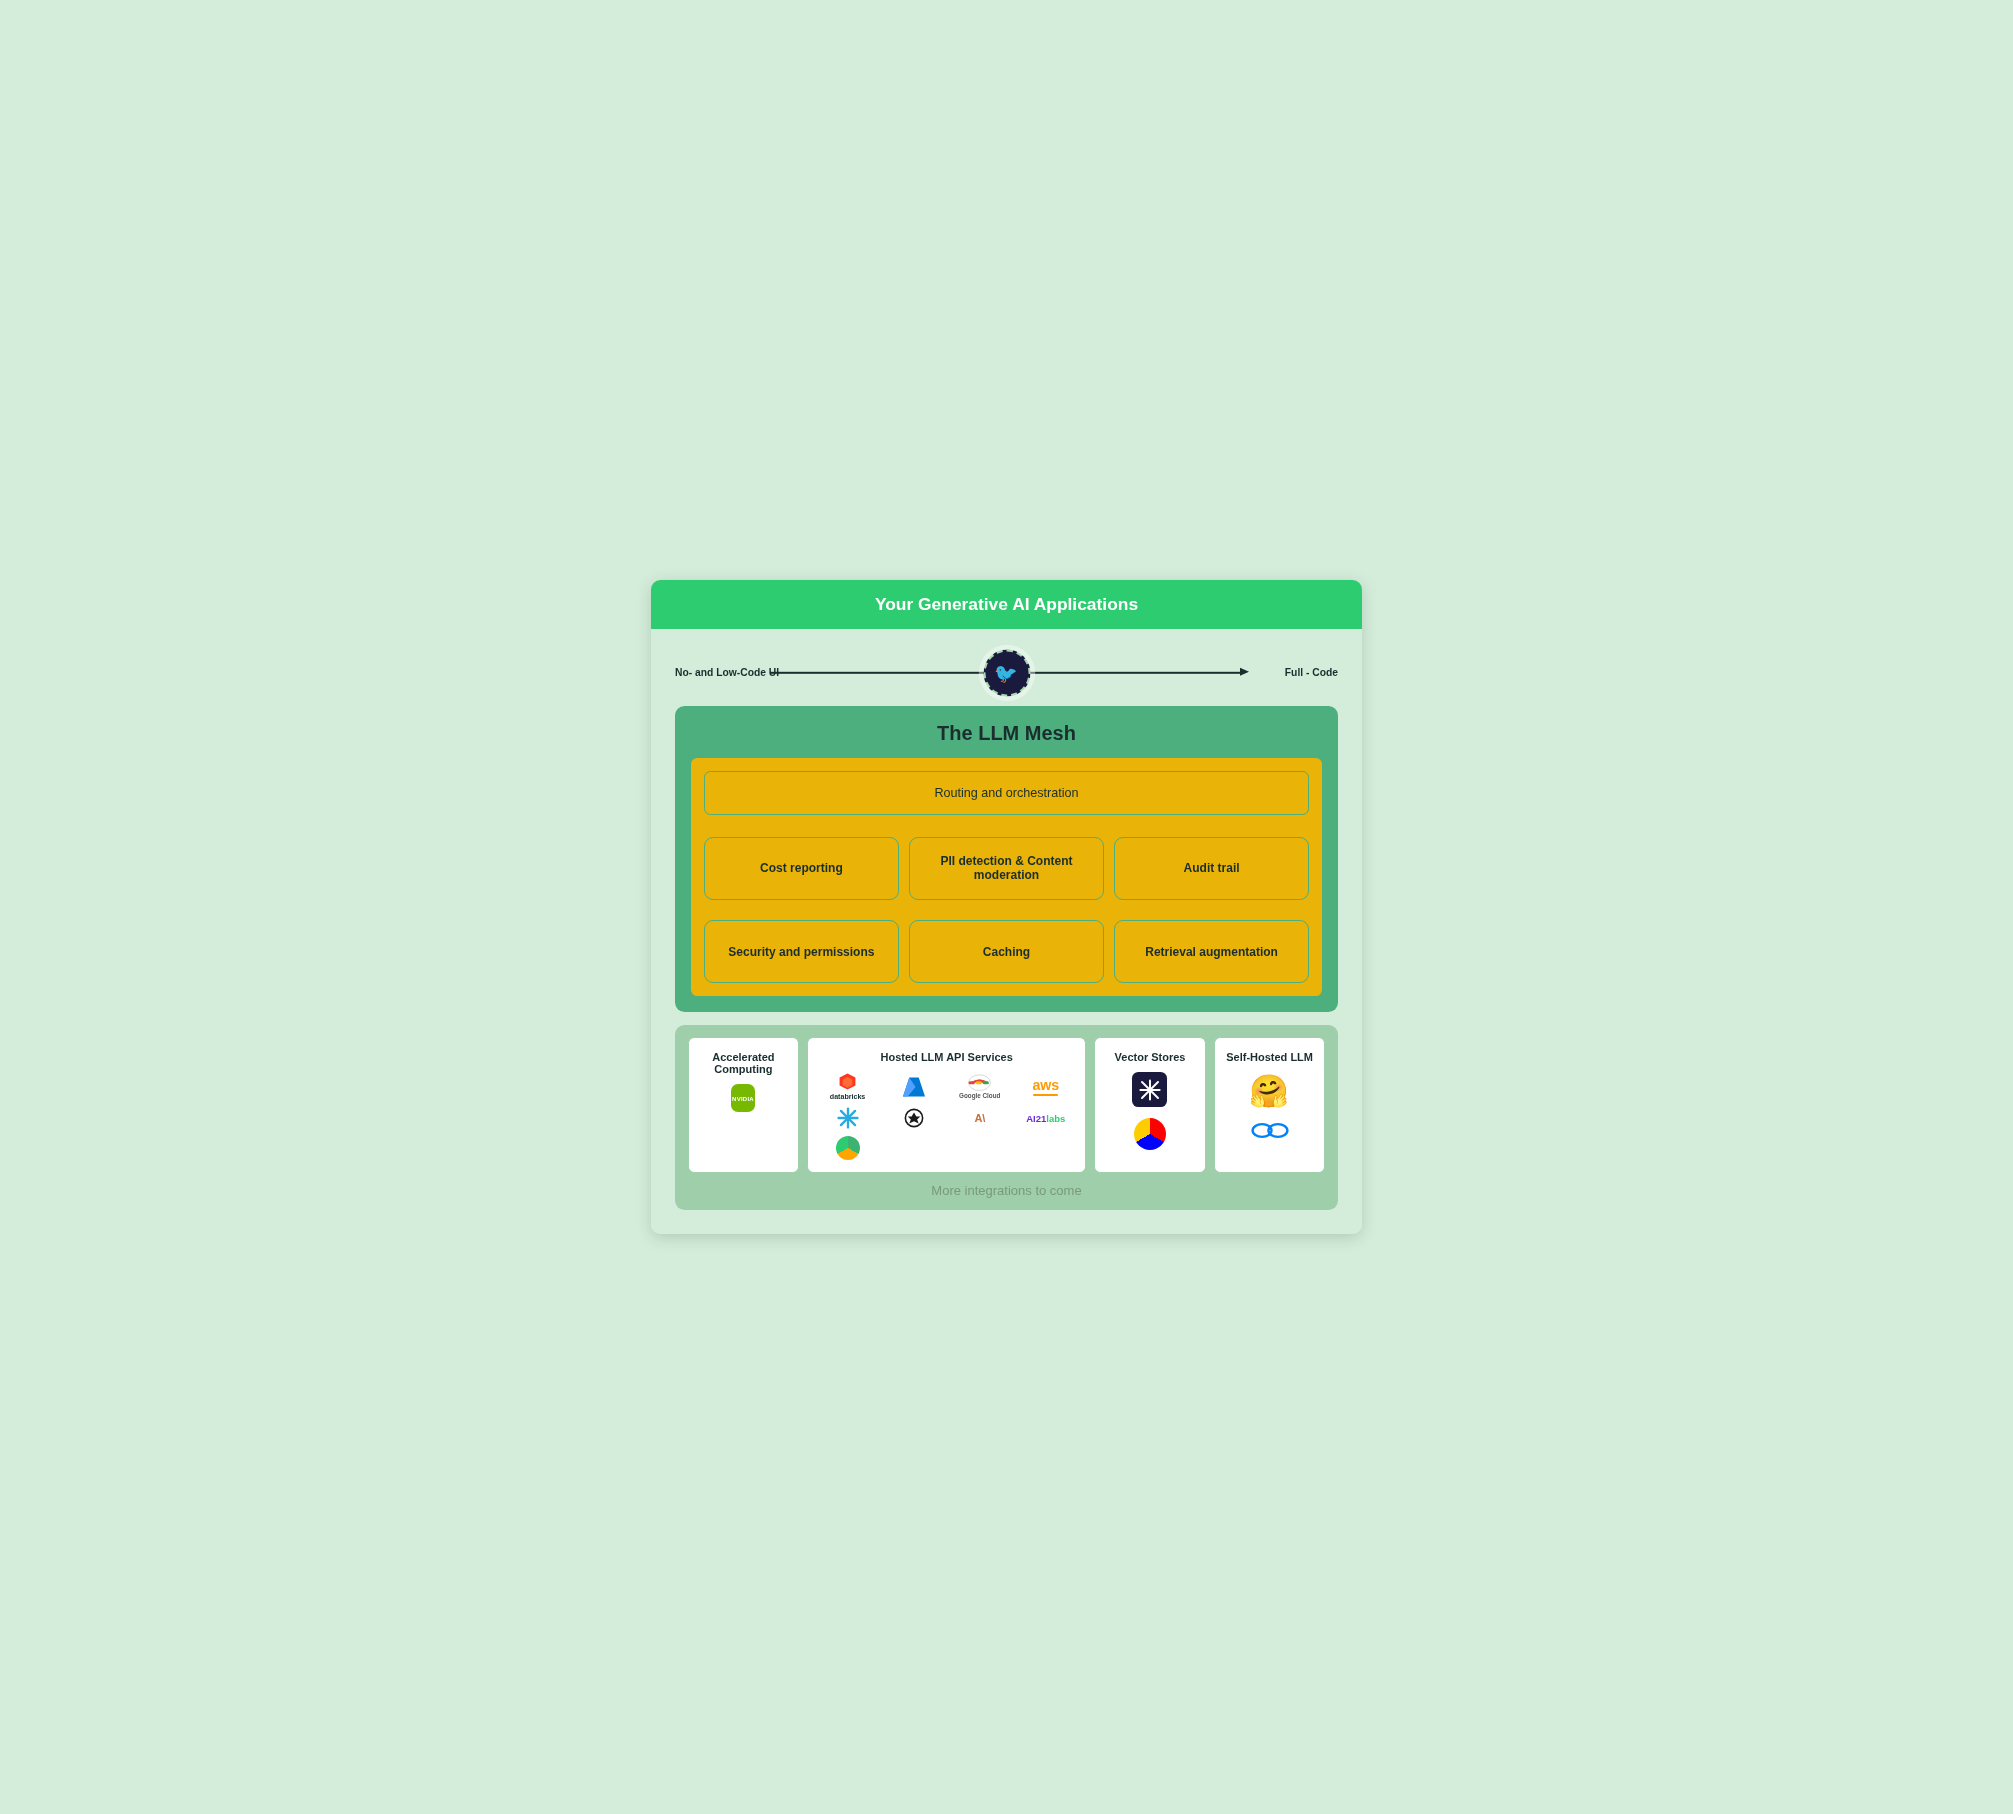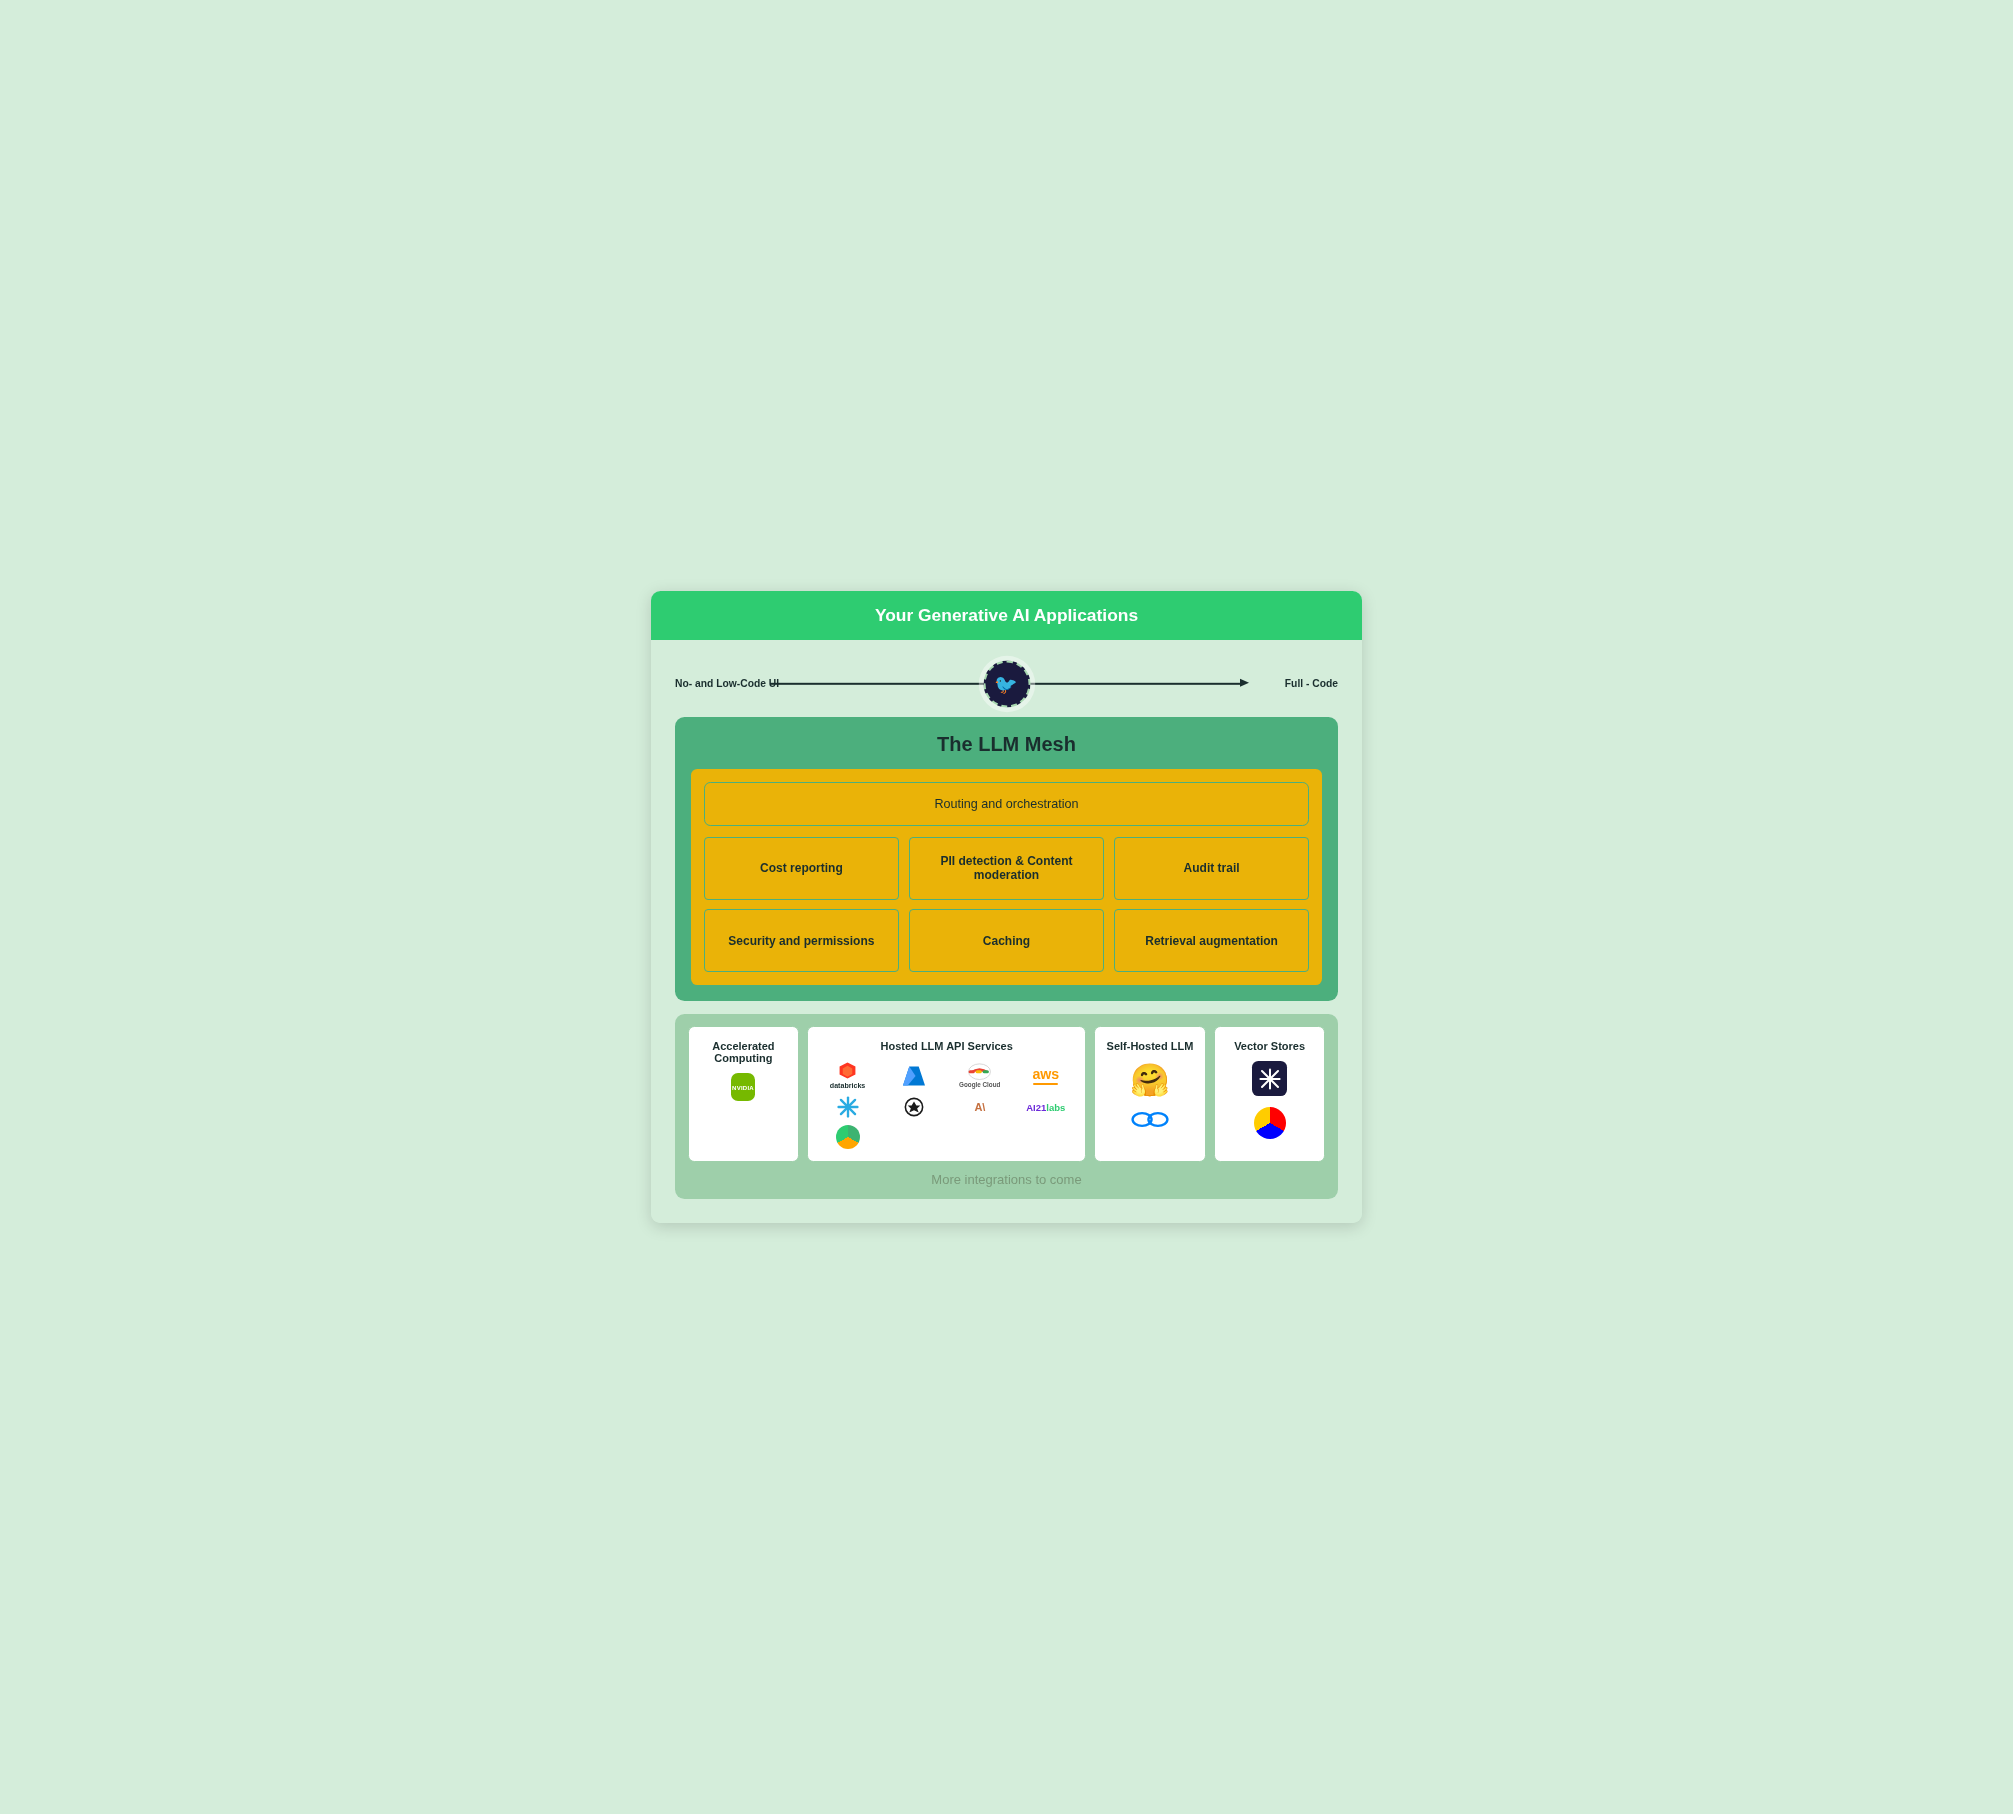--- a/index.html
+++ b/index.html
@@ -112,30 +112,31 @@
       border: 1.6px solid #4caf7d;
       border-radius: 6.3px;
     }
     .grid-2x3 {
       display: grid;
       grid-template-columns: 1fr 1fr 1fr;
       gap: 9.5px;
     }
     .grid-cell {
       border: 1.6px solid #4caf7d;
-      border-radius: 4px;
+      border-radius: 9px;
       padding: 11px 11px;
       text-align: center;
       font-size: 12px;
       font-weight: 600;
       color: #1a2e2e;
       display: flex;
       align-items: center;
       justify-content: center;
       min-height: 63px;
+      margin-top: 11px;
     }
     .integrations-section {
       background: #9ecfaa;
       border-radius: 9.5px;
       padding: 12.6px;
       margin-bottom: 8px;
     }
     .integrations-grid {
       display: grid;
       grid-template-columns: 1fr 2.5fr 1fr 1fr;
@@ -344,49 +345,49 @@
             <div class="logo-item">
               <span style="font-size:9.5px; font-weight:900; color:#6c2bd9;">AI21<span style="color:#2ecc71;">labs</span></span>
             </div>
             <div class="logo-item">
               <div style="width:24px; height:24px; background: conic-gradient(#3cb371 0deg 120deg, #ffa500 120deg 240deg, #2ecc71 240deg 360deg); border-radius:50%;"></div>
             </div>
           </div>
         </div>
 
         <div class="integration-box">
-          <div class="integration-title">Self-Hosted LLM</div>
-          <div style="display:flex; flex-direction:column; align-items:center; gap:11px; margin-top:6.3px;">
-            <div>
-              <span style="font-size:32px;">🤗</span>
-            </div>
-            <div>
-              <svg width="40" height="19" viewBox="0 0 50 24">
-                <ellipse cx="15" cy="12" rx="12" ry="8" fill="none" stroke="#0082fb" stroke-width="3"></ellipse>
-                <ellipse cx="35" cy="12" rx="12" ry="8" fill="none" stroke="#0082fb" stroke-width="3"></ellipse>
-              </svg>
-            </div>
-          </div>
-        </div>
-
-        <div class="integration-box">
           <div class="integration-title">Vector Stores</div>
           <div style="display:flex; flex-direction:column; align-items:center; gap:11px; margin-top:6.3px;">
             <div class="marqo-box">
               <svg width="24" height="24" viewBox="0 0 30 30">
                 <line x1="5" y1="5" x2="25" y2="25" stroke="white" stroke-width="2.5" stroke-linecap="round"></line>
                 <line x1="25" y1="5" x2="5" y2="25" stroke="white" stroke-width="2.5" stroke-linecap="round"></line>
                 <line x1="15" y1="3" x2="15" y2="27" stroke="white" stroke-width="2.5" stroke-linecap="round"></line>
                 <line x1="3" y1="15" x2="27" y2="15" stroke="white" stroke-width="2.5" stroke-linecap="round"></line>
               </svg>
             </div>
             <div class="multi-circle"></div>
           </div>
         </div>
 
+        <div class="integration-box">
+          <div class="integration-title">Self-Hosted LLM</div>
+          <div style="display:flex; flex-direction:column; align-items:center; gap:11px; margin-top:6.3px;">
+            <div>
+              <span style="font-size:32px;">🤗</span>
+            </div>
+            <div>
+              <svg width="40" height="19" viewBox="0 0 50 24">
+                <ellipse cx="15" cy="12" rx="12" ry="8" fill="none" stroke="#0082fb" stroke-width="3"></ellipse>
+                <ellipse cx="35" cy="12" rx="12" ry="8" fill="none" stroke="#0082fb" stroke-width="3"></ellipse>
+              </svg>
+            </div>
+          </div>
+        </div>
+
       </div>
 
       <div class="more-integrations" style="margin-top:9.5px;">More integrations to come</div>
     </div>
 
   </div>
 </div>
 
 
 </body></html>

